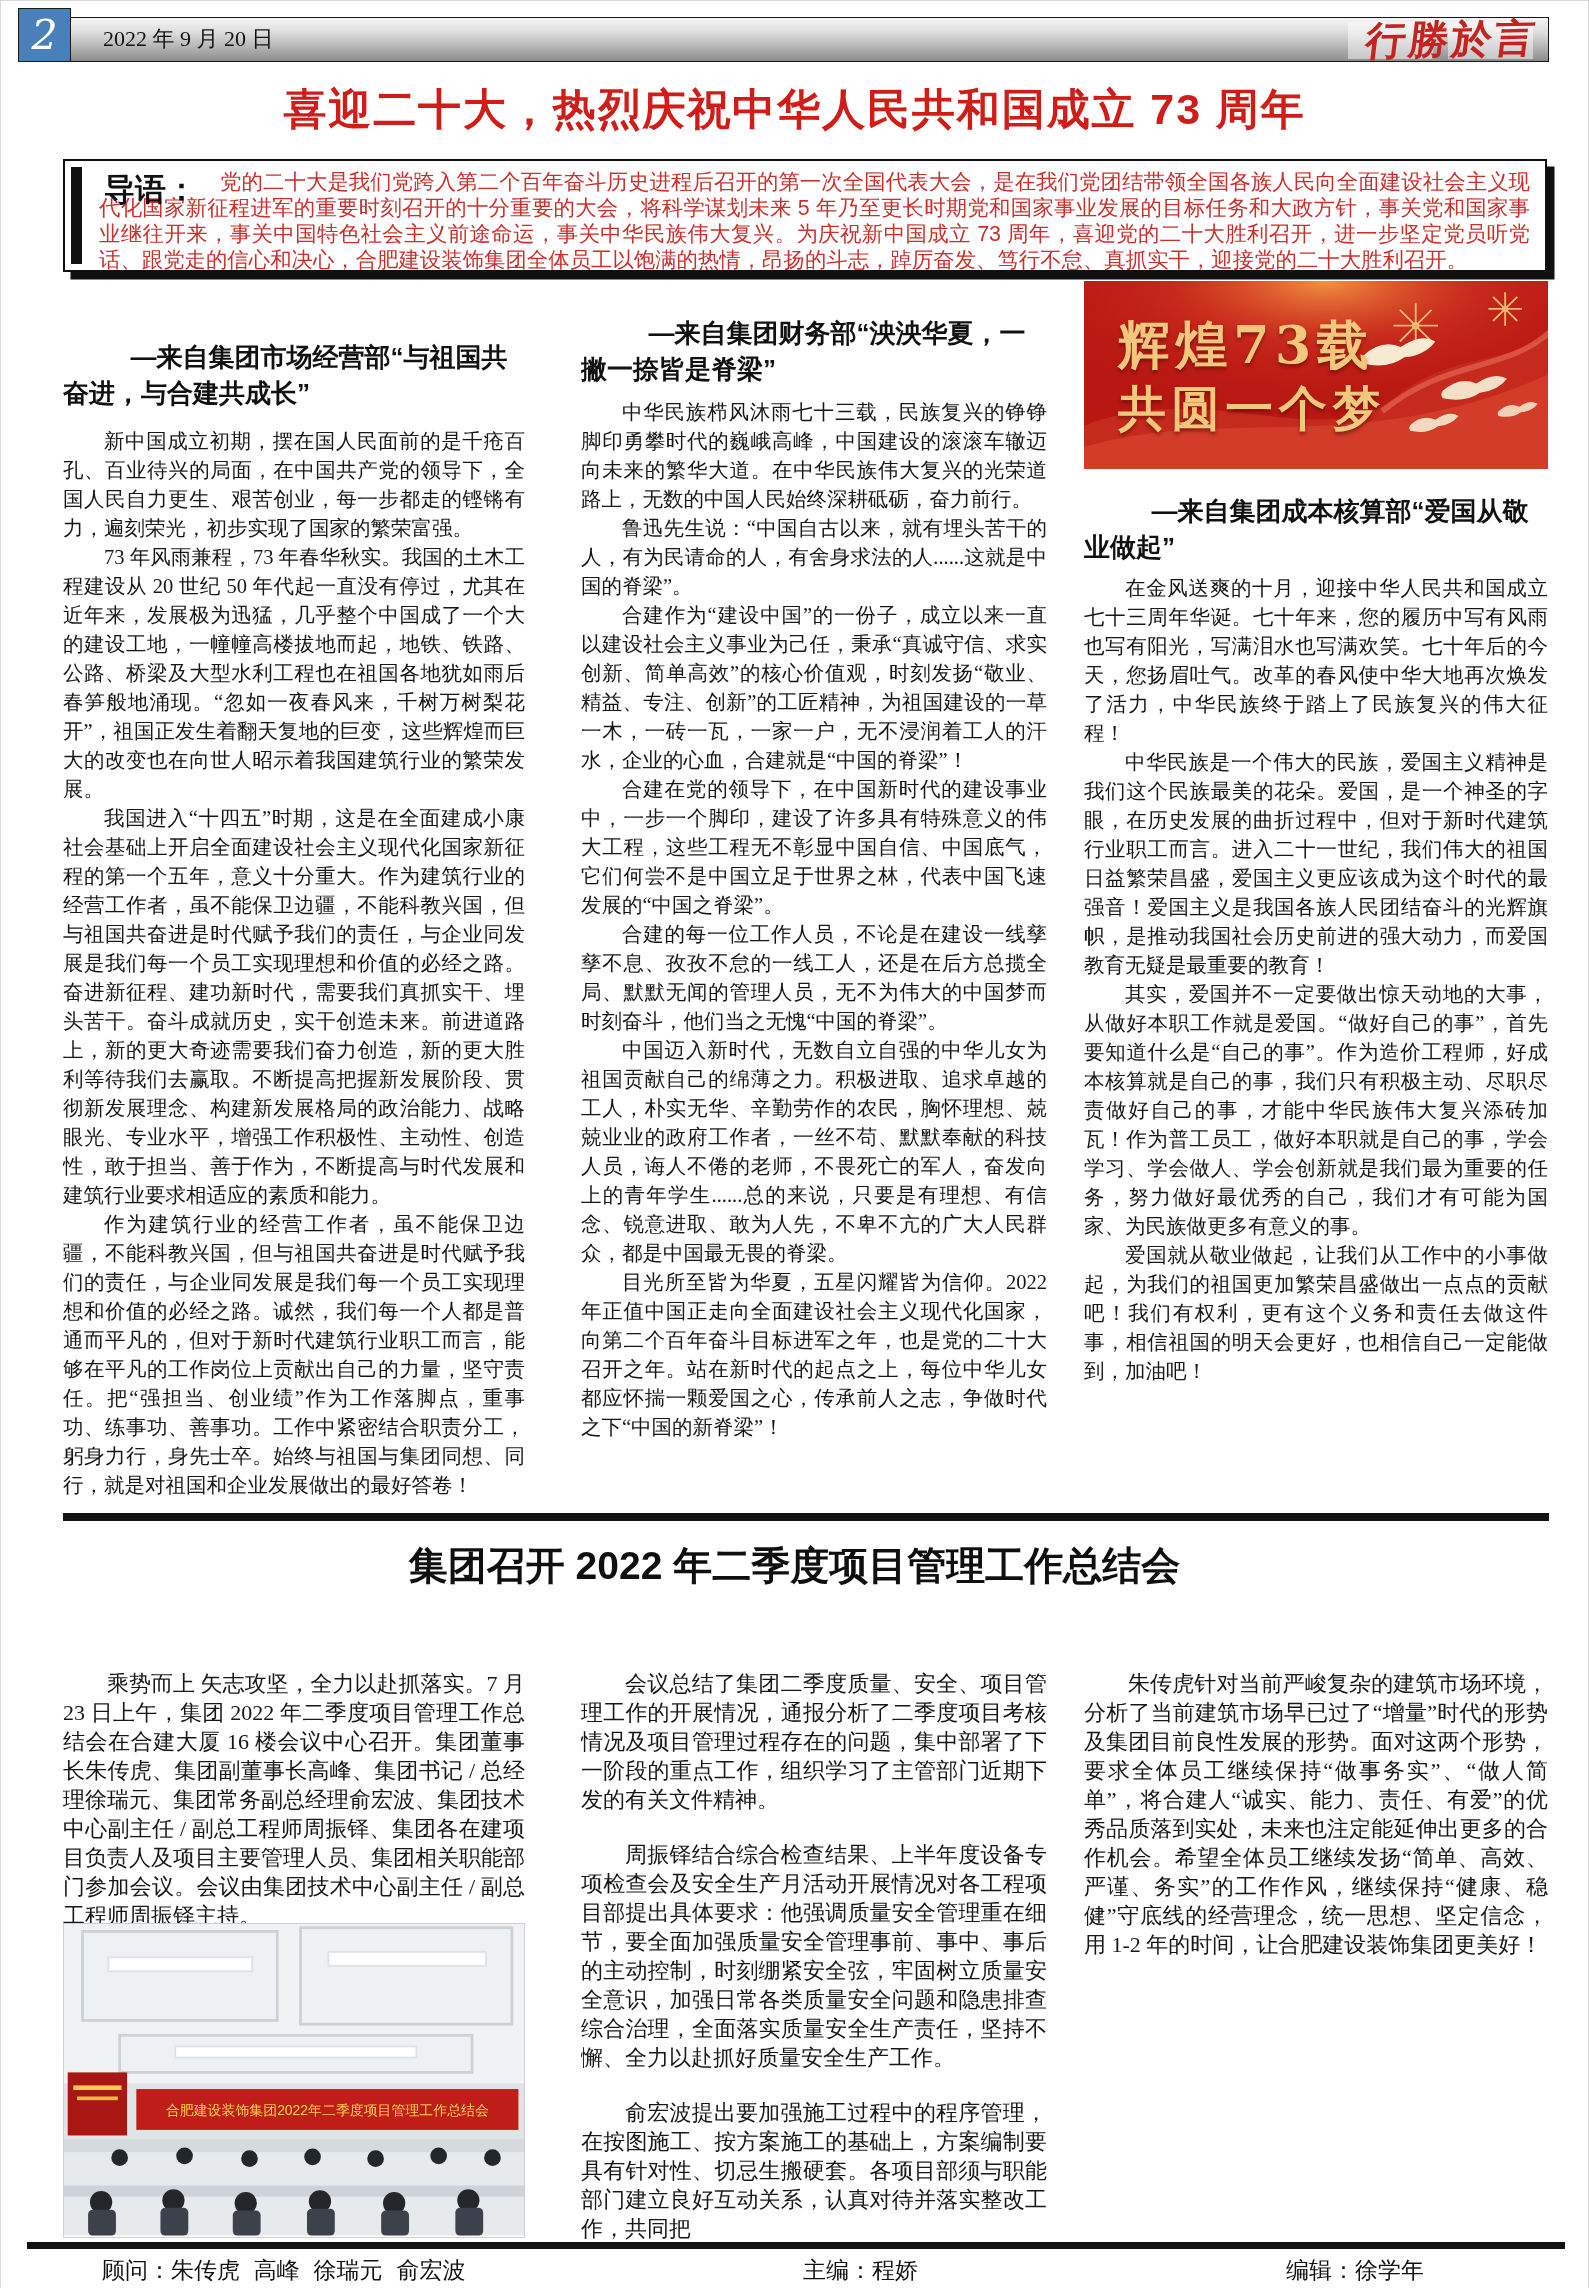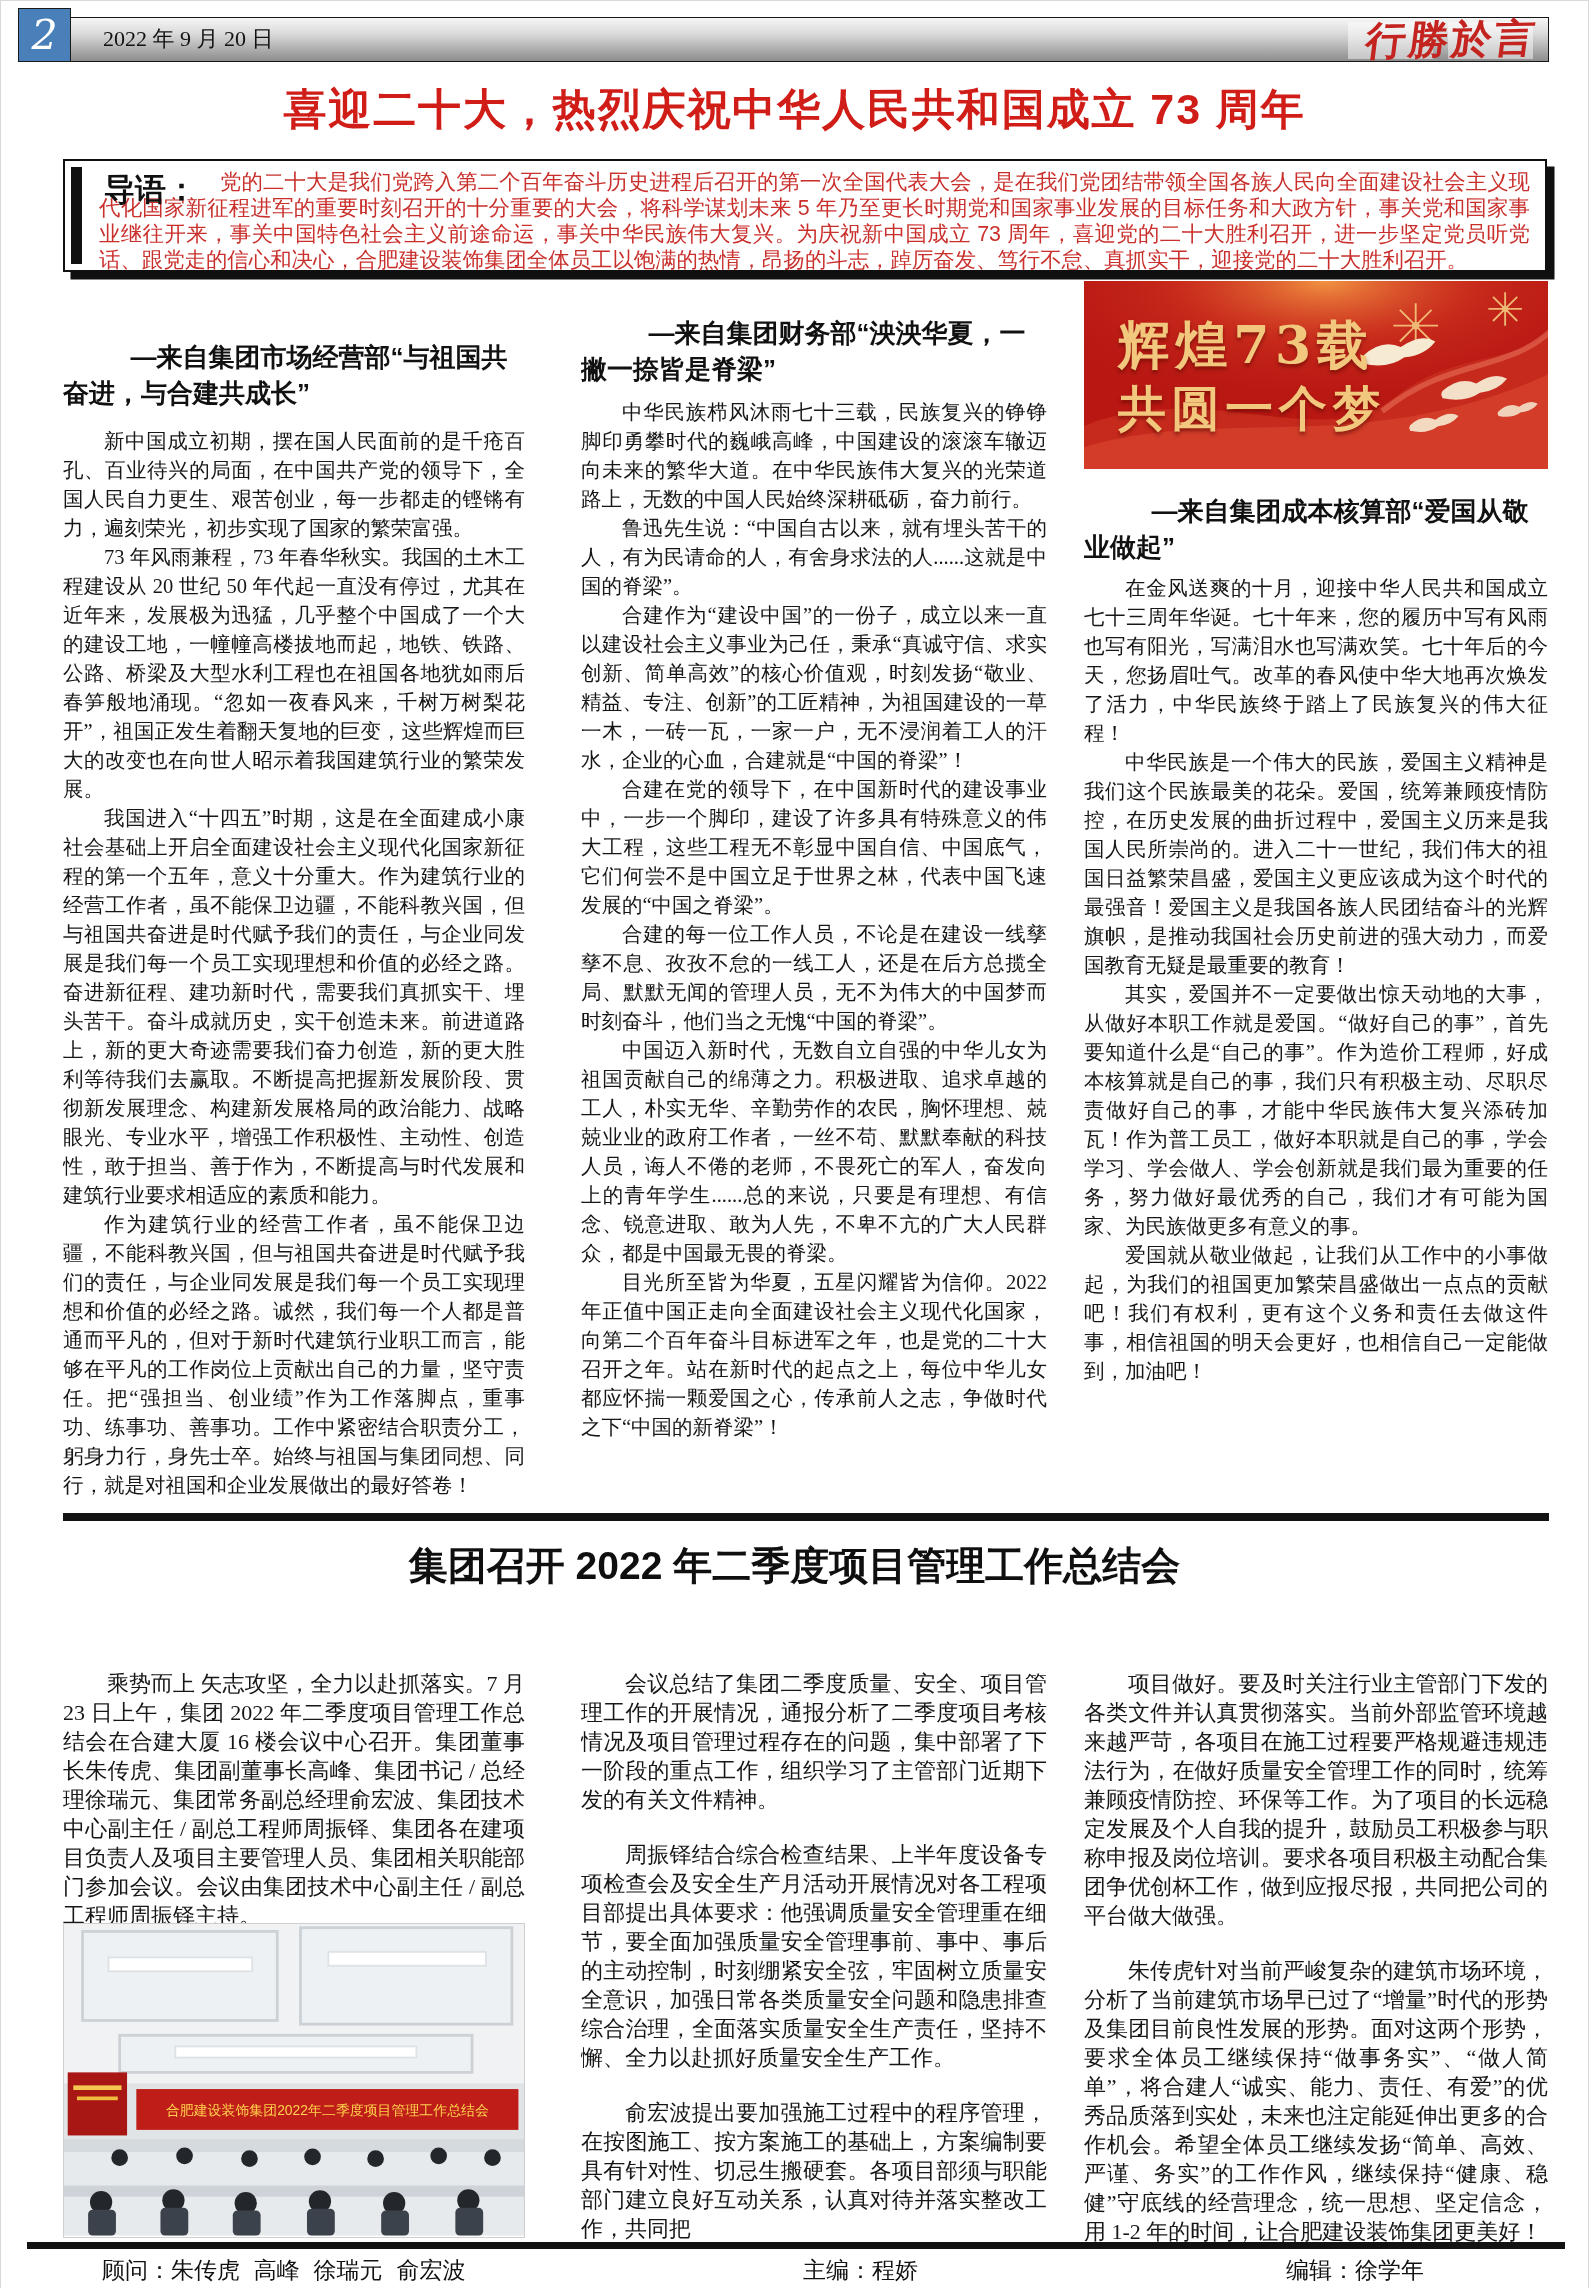--- a/index.html
+++ b/index.html
@@ -143,21 +143,21 @@
           <path d="M445,140 q11,-10 22,-5 q12,-8 20,-3 q-6,8 -18,9 q-10,7 -24,4 q-2,-3 0,-5 z" opacity="0.85"></path>
         </g>
       </svg>
       <div class="banner-text">
         <div class="banner-line1">辉煌73载</div>
         <div class="banner-line2">共圆一个梦</div>
       </div>
     </div>
     <h2 class="art-title">—来自集团成本核算部“爱国从敬业做起”</h2>
     <p>在金风送爽的十月，迎接中华人民共和国成立七十三周年华诞。七十年来，您的履历中写有风雨也写有阳光，写满泪水也写满欢笑。七十年后的今天，您扬眉吐气。改革的春风使中华大地再次焕发了活力，中华民族终于踏上了民族复兴的伟大征程！</p>
-    <p>中华民族是一个伟大的民族，爱国主义精神是我们这个民族最美的花朵。爱国，统筹兼顾疫情防控，在历史发展的曲折过程中，爱国主义历来是我国人民所崇尚的。进入二十一世纪，我们伟大的祖国日益繁荣昌盛，爱国主义更应该成为这个时代的最强音！爱国主义是我国各族人民团结奋斗的光辉旗帜，是推动我国社会历史前进的强大动力，而爱国教育无疑是最重要的教育！</p>
+    <p>中华民族是一个伟大的民族，爱国主义精神是我们这个民族最美的花朵。爱国，是一个神圣的字眼，在历史发展的曲折过程中，但对于新时代建筑行业职工而言。进入二十一世纪，我们伟大的祖国日益繁荣昌盛，爱国主义更应该成为这个时代的最强音！爱国主义是我国各族人民团结奋斗的光辉旗帜，是推动我国社会历史前进的强大动力，而爱国教育无疑是最重要的教育！</p>
     <p>其实，爱国并不一定要做出惊天动地的大事，从做好本职工作就是爱国。“做好自己的事”，首先要知道什么是“自己的事”。作为造价工程师，好成本核算就是自己的事，我们只有积极主动、尽职尽责做好自己的事，才能中华民族伟大复兴添砖加瓦！作为普工员工，做好本职就是自己的事，学会学习、学会做人、学会创新就是我们最为重要的任务，努力做好最优秀的自己，我们才有可能为国家、为民族做更多有意义的事。</p>
     <p>爱国就从敬业做起，让我们从工作中的小事做起，为我们的祖国更加繁荣昌盛做出一点点的贡献吧！我们有权利，更有这个义务和责任去做这件事，相信祖国的明天会更好，也相信自己一定能做到，加油吧！</p>
   </section>
 
   <div class="divider"></div>
   <div class="meeting-title">集团召开 2022 年二季度项目管理工作总结会</div>
 
   <section class="bcol bcol1">
     <p>乘势而上  矢志攻坚，全力以赴抓落实。7 月 23 日上午，集团 2022 年二季度项目管理工作总结会在合建大厦 16 楼会议中心召开。集团董事长朱传虎、集团副董事长高峰、集团书记 / 总经理徐瑞元、集团常务副总经理俞宏波、集团技术中心副主任 / 副总工程师周振铎、集团各在建项目负责人及项目主要管理人员、集团相关职能部门参加会议。会议由集团技术中心副主任 / 副总工程师周振铎主持。</p>
   </section>
@@ -216,21 +216,20 @@
     </svg>
   </div>
 
   <section class="bcol bcol2">
     <p>会议总结了集团二季度质量、安全、项目管理工作的开展情况，通报分析了二季度项目考核情况及项目管理过程存在的问题，集中部署了下一阶段的重点工作，组织学习了主管部门近期下发的有关文件精神。</p>
     <p>周振铎结合综合检查结果、上半年度设备专项检查会及安全生产月活动开展情况对各工程项目部提出具体要求：他强调质量安全管理重在细节，要全面加强质量安全管理事前、事中、事后的主动控制，时刻绷紧安全弦，牢固树立质量安全意识，加强日常各类质量安全问题和隐患排查综合治理，全面落实质量安全生产责任，坚持不懈、全力以赴抓好质量安全生产工作。</p>
     <p>俞宏波提出要加强施工过程中的程序管理，在按图施工、按方案施工的基础上，方案编制要具有针对性、切忌生搬硬套。各项目部须与职能部门建立良好互动关系，认真对待并落实整改工作，共同把</p>
   </section>
 
   <section class="bcol bcol3">
-    <p>项目做好。要及时关注行业主管部门下发的各类文件并认真贯彻落实。当前外部监管环境越来越严苛，各项目在施工过程要严格规避违规违法行为，在做好质量安全管理工作的同时，统筹兼顾疫情防控、环保等工作。为了项目的长远稳定发展及个人自我的提升，鼓励员工积极参与职称申报及岗位培训。要求各项目积极主动配合集团争优创杯工作，做到应报尽报，共同把公司的平台做大做强。</p>
     <p>朱传虎针对当前严峻复杂的建筑市场环境，分析了当前建筑市场早已过了“增量”时代的形势及集团目前良性发展的形势。面对这两个形势，要求全体员工继续保持“做事务实”、“做人简单”，将合建人“诚实、能力、责任、有爱”的优秀品质落到实处，未来也注定能延伸出更多的合作机会。希望全体员工继续发扬“简单、高效、严谨、务实”的工作作风，继续保持“健康、稳健”守底线的经营理念，统一思想、坚定信念，用 1-2 年的时间，让合肥建设装饰集团更美好！</p>
   </section>
 
   <div class="footer-rule"></div>
   <span class="footer-item footer-advisors">顾问：朱传虎  高峰  徐瑞元  俞宏波</span>
   <span class="footer-item footer-chief">主编：程娇</span>
   <span class="footer-item footer-editor">编辑：徐学年</span>
 
 </div>
 

